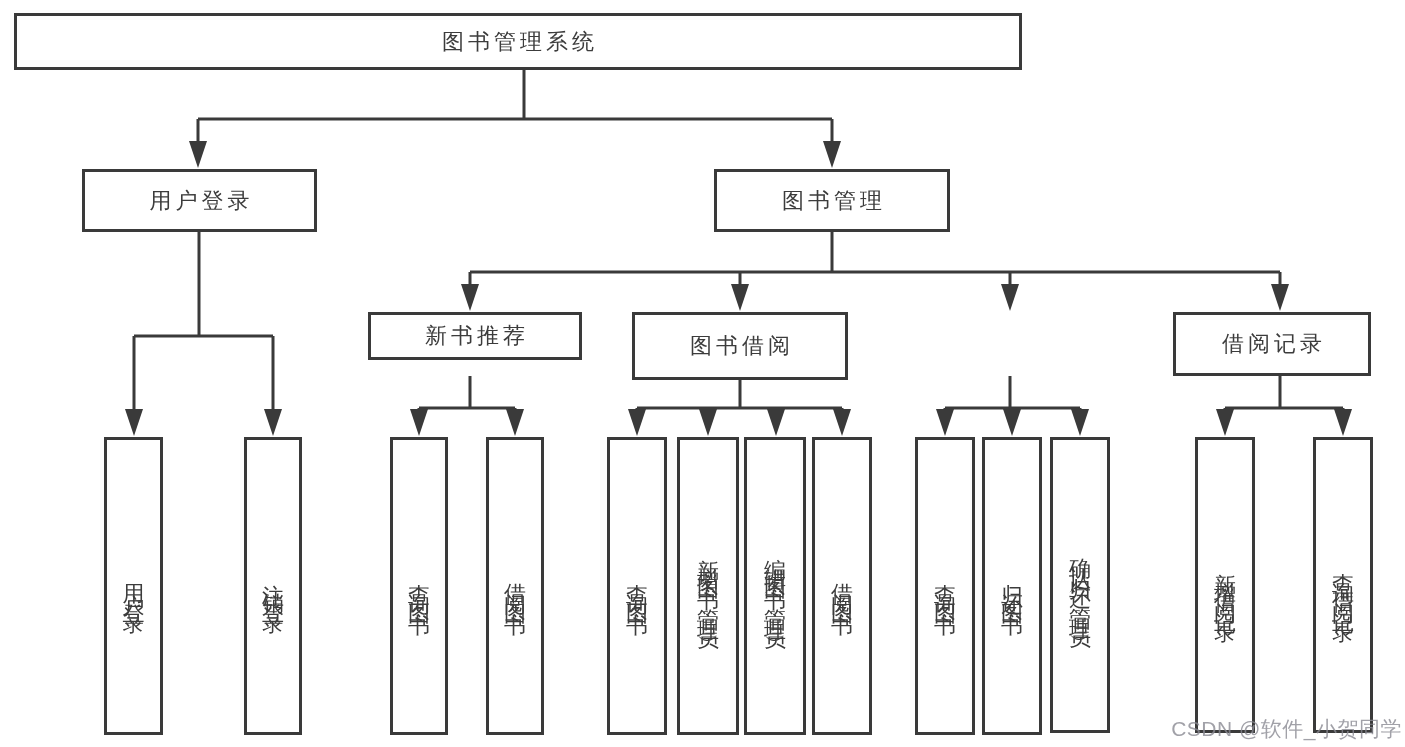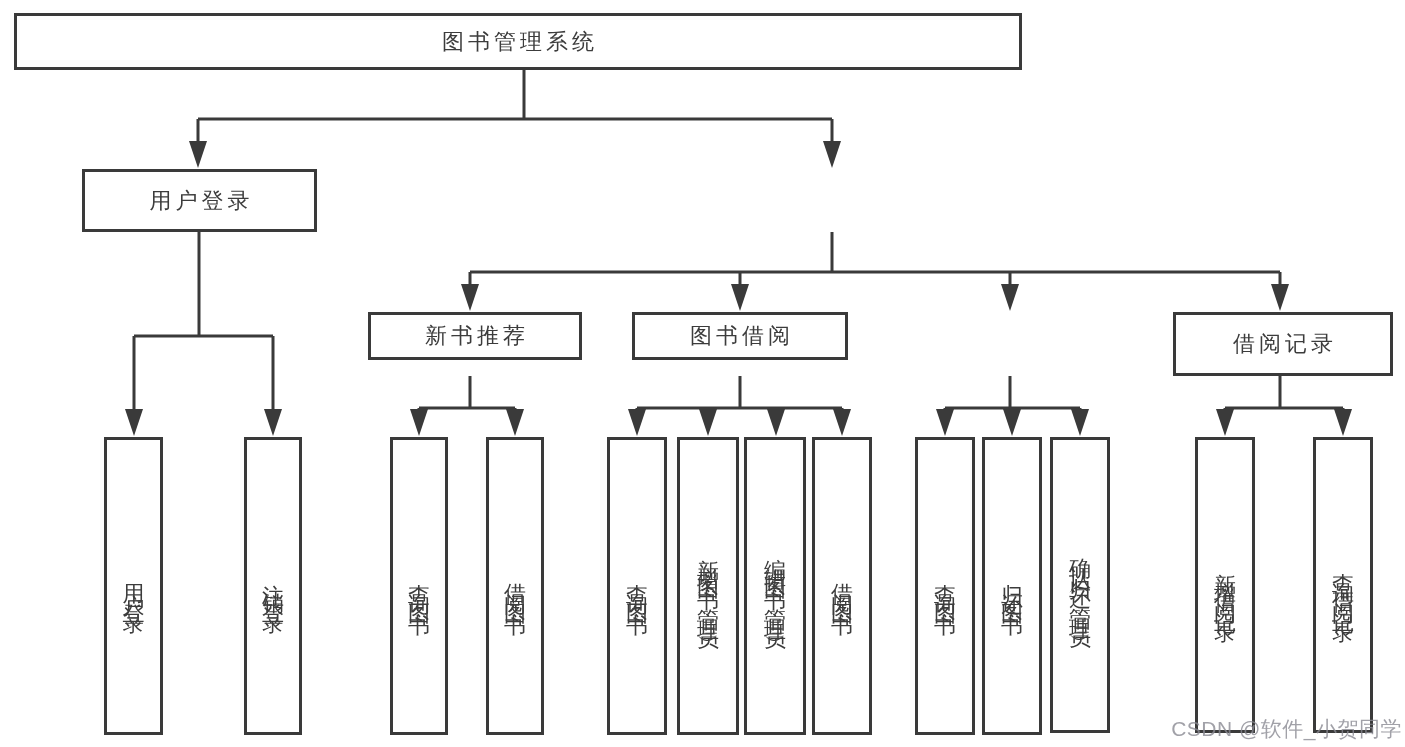--- a/index.html
+++ b/index.html
@@ -65,28 +65,31 @@
     </g>
   </svg>
 
   <div class="node h" style="left:14px;top:13px;width:1008px;height:57px">
     <span class="lbl">图书管理系统</span>
   </div>
 
   <div class="node h" style="left:82px;top:169px;width:235px;height:63px">
     <span class="lbl">用户登录</span>
   </div>
+  <div class="node h" style="left:714px;top:169px;width:236px;height:63px">
+    <span class="lbl">图书管理</span>
+  </div>
 
   <div class="node h" style="left:368px;top:312px;width:214px;height:48px">
     <span class="lbl">新书推荐</span>
   </div>
-  <div class="node h" style="left:632px;top:312px;width:216px;height:48px">
+  <div class="node h" style="left:632px;top:312px;width:216px;height:68px">
     <span class="lbl">图书借阅</span>
   </div>
-  <div class="node h" style="left:1173px;top:312px;width:220px;height:64px">
+  <div class="node h" style="left:1173px;top:312px;width:198px;height:64px">
     <span class="lbl">借阅记录</span>
   </div>
 
   <div class="node v" style="left:104px;top:437px;width:59px;height:298px">
     <span class="lbl">用户登录</span>
   </div>
   <div class="node v" style="left:244px;top:437px;width:58px;height:298px">
     <span class="lbl">注销登录</span>
   </div>
 

